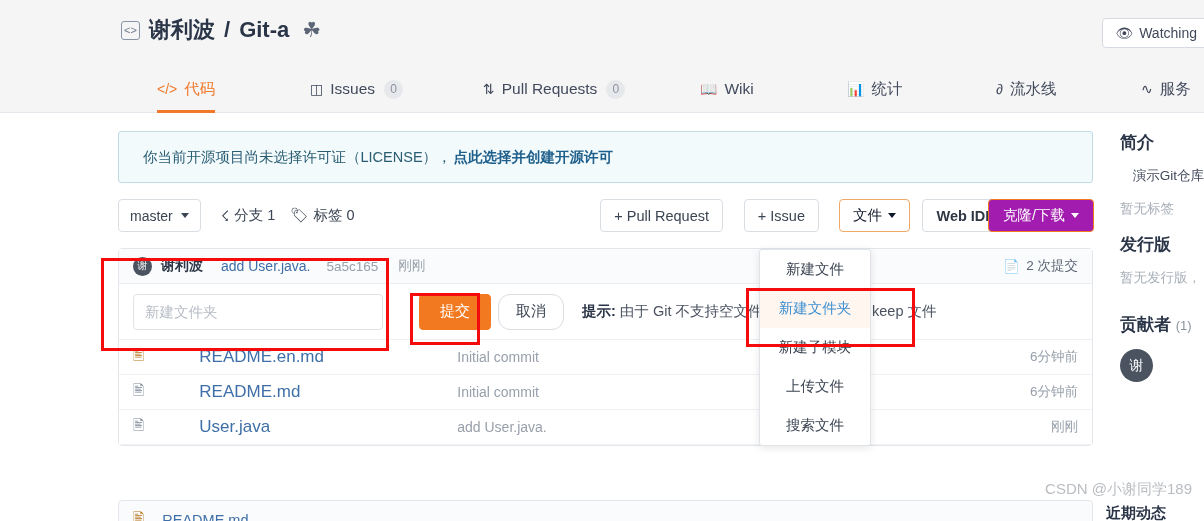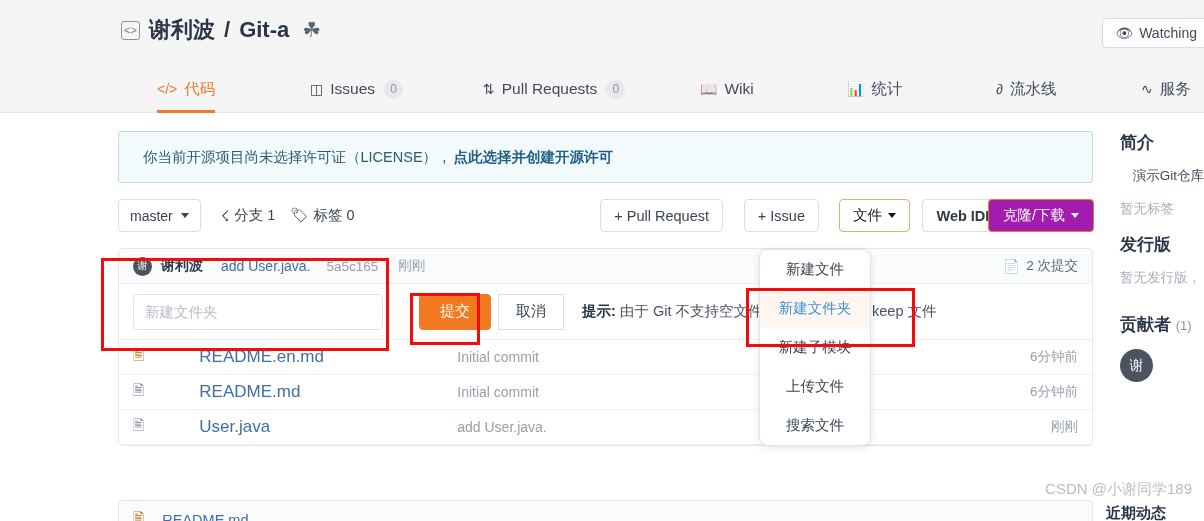--- a/index.html
+++ b/index.html
@@ -137,41 +137,41 @@
     outline: none; font-family: inherit;
   }
   .folder-input::placeholder { color: #b7bdc6; }
   .btn-submit {
     margin-left: 36px; height: 36px; padding: 0 20px; background: #f2791f;
     border: 1px solid #f2791f; color: #fff; border-radius: 4px;
     font-size: 15px; display: flex; align-items: center; font-family: inherit;
   }
   .btn-cancel {
     margin-left: 7px; height: 36px; padding: 0 17px; background: #fff;
-    border: 1px solid #d9dee3; color: #3b4452; border-radius: 0;
+    border: 1px solid #d9dee3; color: #3b4452; border-radius: 12px;
     font-size: 15px; display: flex; align-items: center; font-family: inherit;
   }
   .hint { margin-left: 18px; font-size: 14.5px; color: #4a5260; white-space: nowrap; }
   .hint b { color: #2a3547; text-align: center; }
 
   .file-row {
     height: 35px; border-bottom: 1px solid #f0f2f4; display: flex;
     align-items: center; padding: 0 14px; position: relative; background: #fff;
   }
   .file-row:last-child { border-bottom: none; }
   .file-icon { font-size: 14px; margin-right: 9px; color: #7c8796; }
   .file-icon.md { color: #b5761f; }
   .file-name { font-size: 17px; color: #3f6fa8; width: 258px; margin-left: 46px; }
   .file-commit { font-size: 14px; color: #98a0ab; }
   .file-time { position: absolute; right: 14px; font-size: 13.5px; color: #98a0ab; }
 
   
   .dropdown {
     position: absolute; left: 640px; top: -0px; width: 112px;
-    background: #fff; border: 1px solid #e0e4e8; border-radius: 9px;
+    background: #fff; border: 1px solid #e0e4e8; border-radius: 3px;
     box-shadow: 0 2px 8px rgba(0,0,0,.10); z-index: 30;
   }
   .dd-item {
     height: 39px; display: flex; align-items: center; justify-content: center;
     font-size: 14.5px; color: #3b4452; white-space: nowrap;
   }
   .dd-item.active { background: #fff6f0; color: #3f8fd0; }
 
   
   .readme-panel {

